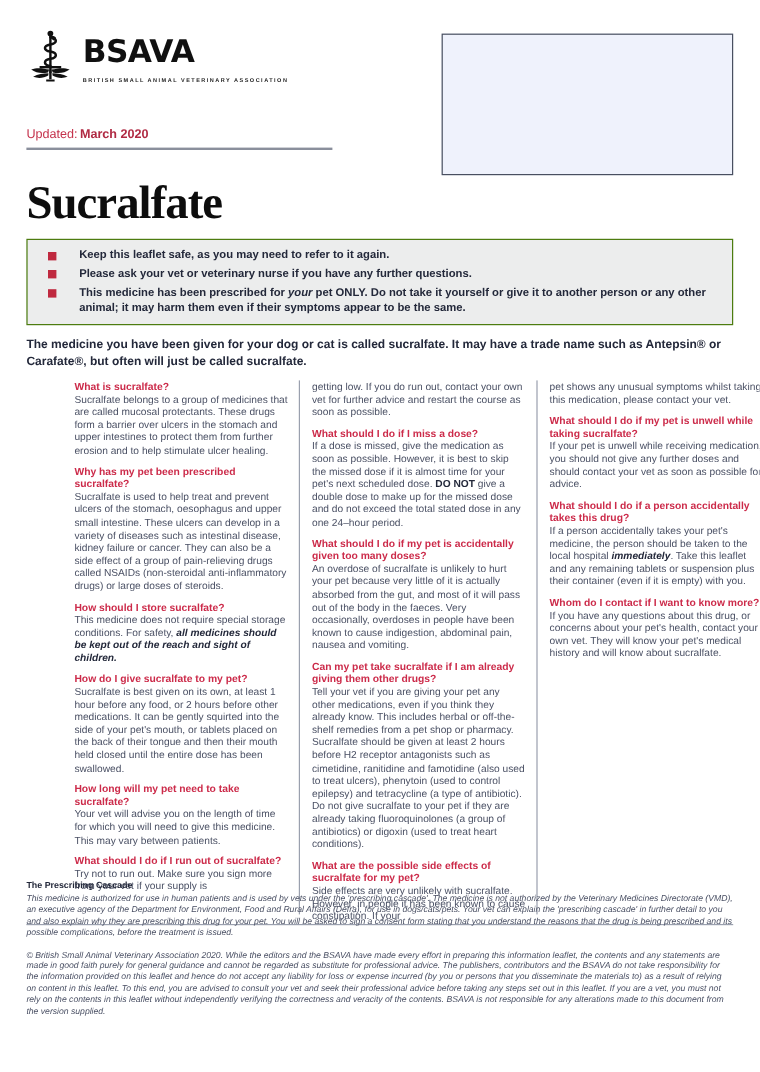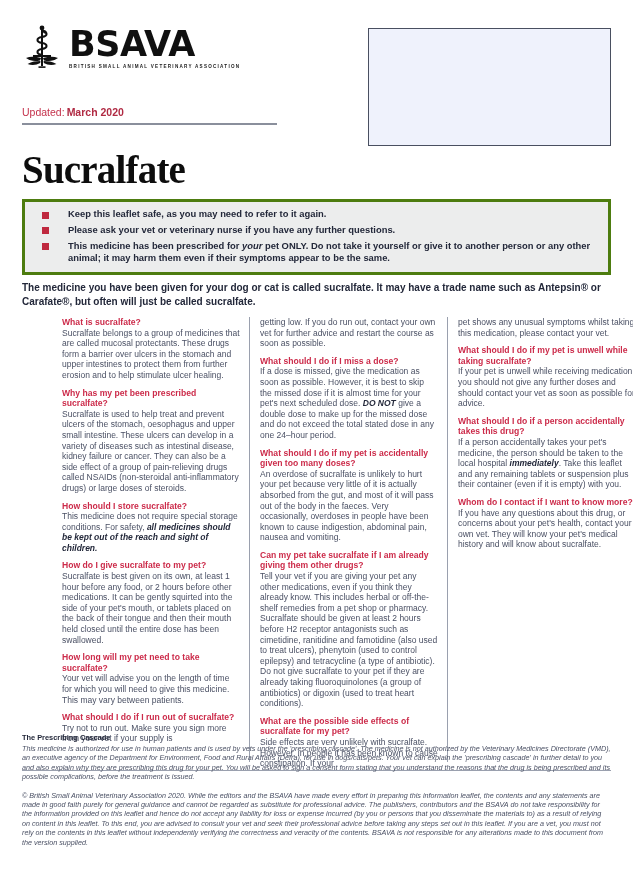--- a/index.html
+++ b/index.html
@@ -41,21 +41,21 @@
     height: 44px;
     flex: 0 0 40px;
     margin-top: -1px;
   }
   .logo-text-wrap {
     padding-top: 1px;
   }
   .logo-word {
     font-family: "DejaVu Sans", sans-serif;
     font-weight: bold;
-    font-size: 35px;
+    font-size: 26px;
     line-height: 34px;
     letter-spacing: -0.5px;
     color: #101010;
   }
   .logo-sub {
     font-family: "Liberation Sans", sans-serif;
     font-weight: bold;
     font-size: 4.6px;
     letter-spacing: 1.25px;
     color: #1a1a1a;
@@ -117,21 +117,21 @@
   }
 
   
   .warn-box {
     position: absolute;
     left: 22px;
     top: 199px;
     width: 589px;
     box-sizing: border-box;
     background: #eceded;
-    border: 3px solid #4d7c0f;
+    border: 1px solid #4d7c0f;
     padding: 6px 8px 7px 8px;
   }
   .warn-item {
     display: flex;
     align-items: flex-start;
     margin-bottom: 3px;
   }
   .warn-item:last-child { margin-bottom: 0; }
   .warn-bullet {
     flex: 0 0 7px;
@@ -194,21 +194,21 @@
     font-weight: bold;
     color: #cc2b4a;
     margin-top: 7px;
   }
   .col > .q:first-child { margin-top: 0; }
   .a {
     font-size: 8.5px;
     line-height: 10.6px;
     color: #4a5064;
   }
-  .a b { font-weight: bold; color: #23283a; font-style: italic; }
+  .a b { font-weight: bold; color: #23283a; }
   .a i { font-style: italic; font-weight: bold; color: #23283a; }
 
   
   .footer-rule {
     position: absolute;
     left: 22px;
     top: 770px;
     width: 589px;
     height: 1px;
     background: #9aa0ae;

